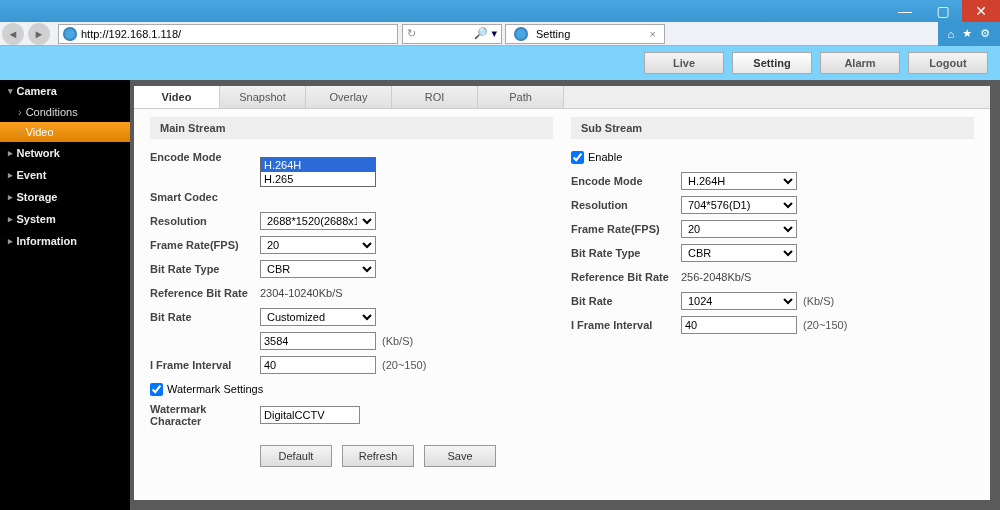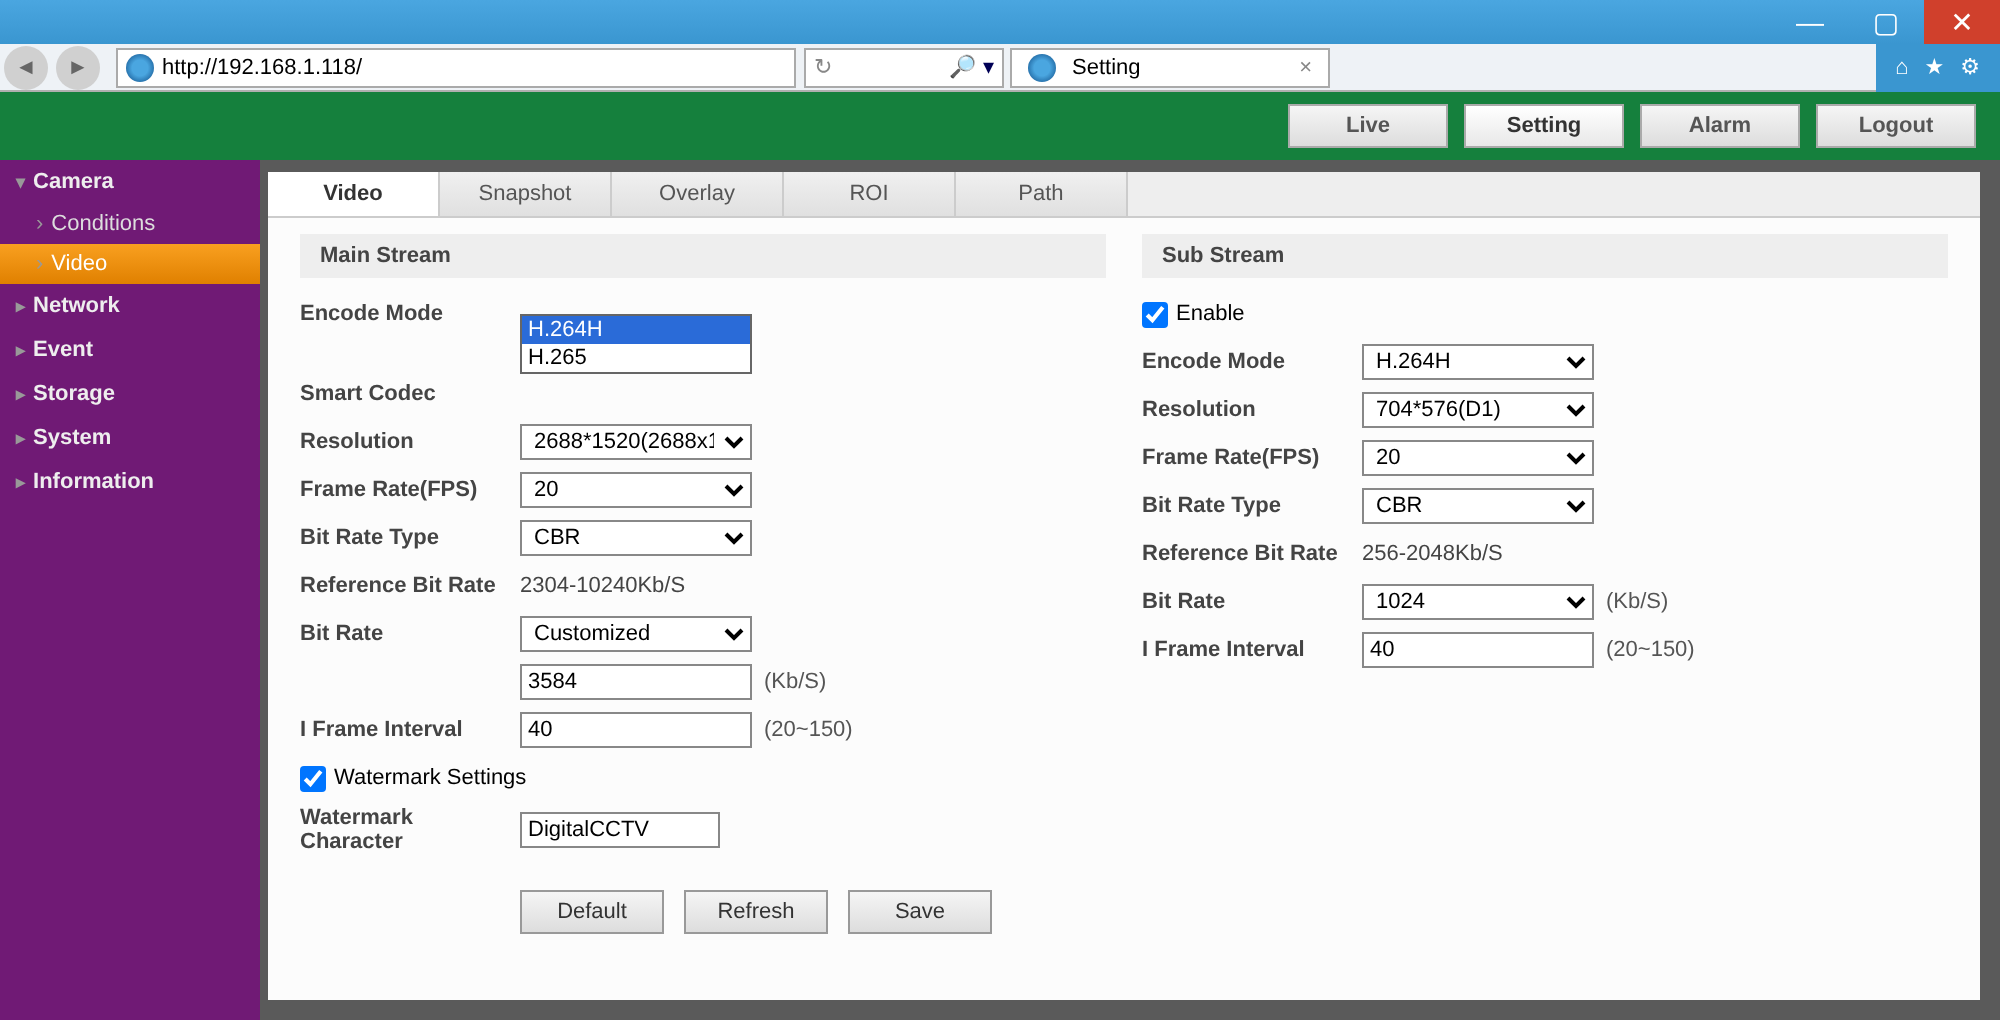--- a/index.html
+++ b/index.html
@@ -13,27 +13,27 @@
 .addrbar { height: 24px; background: #eef2f6; display: flex; align-items: center; border-bottom: 1px solid #b0b0b0; }
 .navarrow { width: 22px; height: 22px; border-radius: 50%; background: #d0d0d0; margin: 0 2px; display: flex; align-items: center; justify-content: center; color: #666; font-size: 11px; }
 .urlbox { flex: 0 0 340px; height: 20px; background: #fff; border: 1px solid #aaa; margin-left: 6px; display: flex; align-items: center; padding: 4px 4px; }
 .ieicon { width: 14px; height: 14px; background: radial-gradient(circle, #4aa6e0 40%, #2a76b0 70%); border-radius: 50%; margin-right: 4px; position: relative; }
 .searchbox { width: 100px; height: 20px; background: #fff; border: 1px solid #aaa; margin-left: 4px; display: flex; align-items: center; padding: 0 4px; }
 .tab { height: 20px; background: #fff; border: 1px solid #aaa; margin-left: 3px; padding: 0 8px; display: flex; align-items: center; gap: 4px; width: 160px; }
 .tab-close { margin-left: auto; color: #888; }
 .rtop-icons { margin-left: auto; display: flex; gap: 8px; padding: 0 10px; color: #fff; background: #3a96d0; height: 24px; align-items: center; }
 
 
-.apphdr { height: 34px; background: #15803d; display: flex; align-items: center; justify-content: flex-end; padding-right: 12px; gap: 8px; }
+.apphdr { height: 34px; background: #7dd3fc; display: flex; align-items: center; justify-content: flex-end; padding-right: 12px; gap: 8px; }
 .tabbtn { width: 80px; height: 22px; background: linear-gradient(#f5f5f5, #ddd); border: 1px solid #aaa; display: flex; align-items: center; justify-content: center; font-weight: bold; color: #555; cursor: pointer; }
 .tabbtn.active { background: linear-gradient(#fff, #e8e8e8); color: #333; }
 
 
 .main { display: flex; height: calc(510px - 22px - 24px - 34px); }
-.sidebar { width: 130px; background: #701a75; color: #ccc; text-align: right; }
+.sidebar { width: 130px; background: #000000; color: #ccc; text-align: right; }
 .side-cat { padding: 5px 8px; font-weight: bold; color: #eee; display: flex; align-items: center; gap: 4px; }
 .side-cat.exp::before { content: "▾"; color: #999; font-size: 9px; }
 .side-cat.col::before { content: "▸"; color: #999; font-size: 9px; }
 .side-item { padding: 4px 8px 4px 18px; color: #ddd; display: flex; align-items: center; gap: 4px; cursor: pointer; }
 .side-item::before { content: "›"; color: #999; }
 .side-item.active { background: linear-gradient(#f9a020, #e08000); color: #fff; }
 
 .content { flex: 1; background: #fcfcfc; margin: 6px 10px 10px 4px; display: flex; flex-direction: column; }
 .subtabs { display: flex; background: #eee; border-bottom: 1px solid #ccc; }
 .subtab { width: 86px; height: 22px; display: flex; align-items: center; justify-content: center; border-right: 1px solid #ccc; color: #555; cursor: pointer; background: linear-gradient(#f0f0f0,#e0e0e0); }

